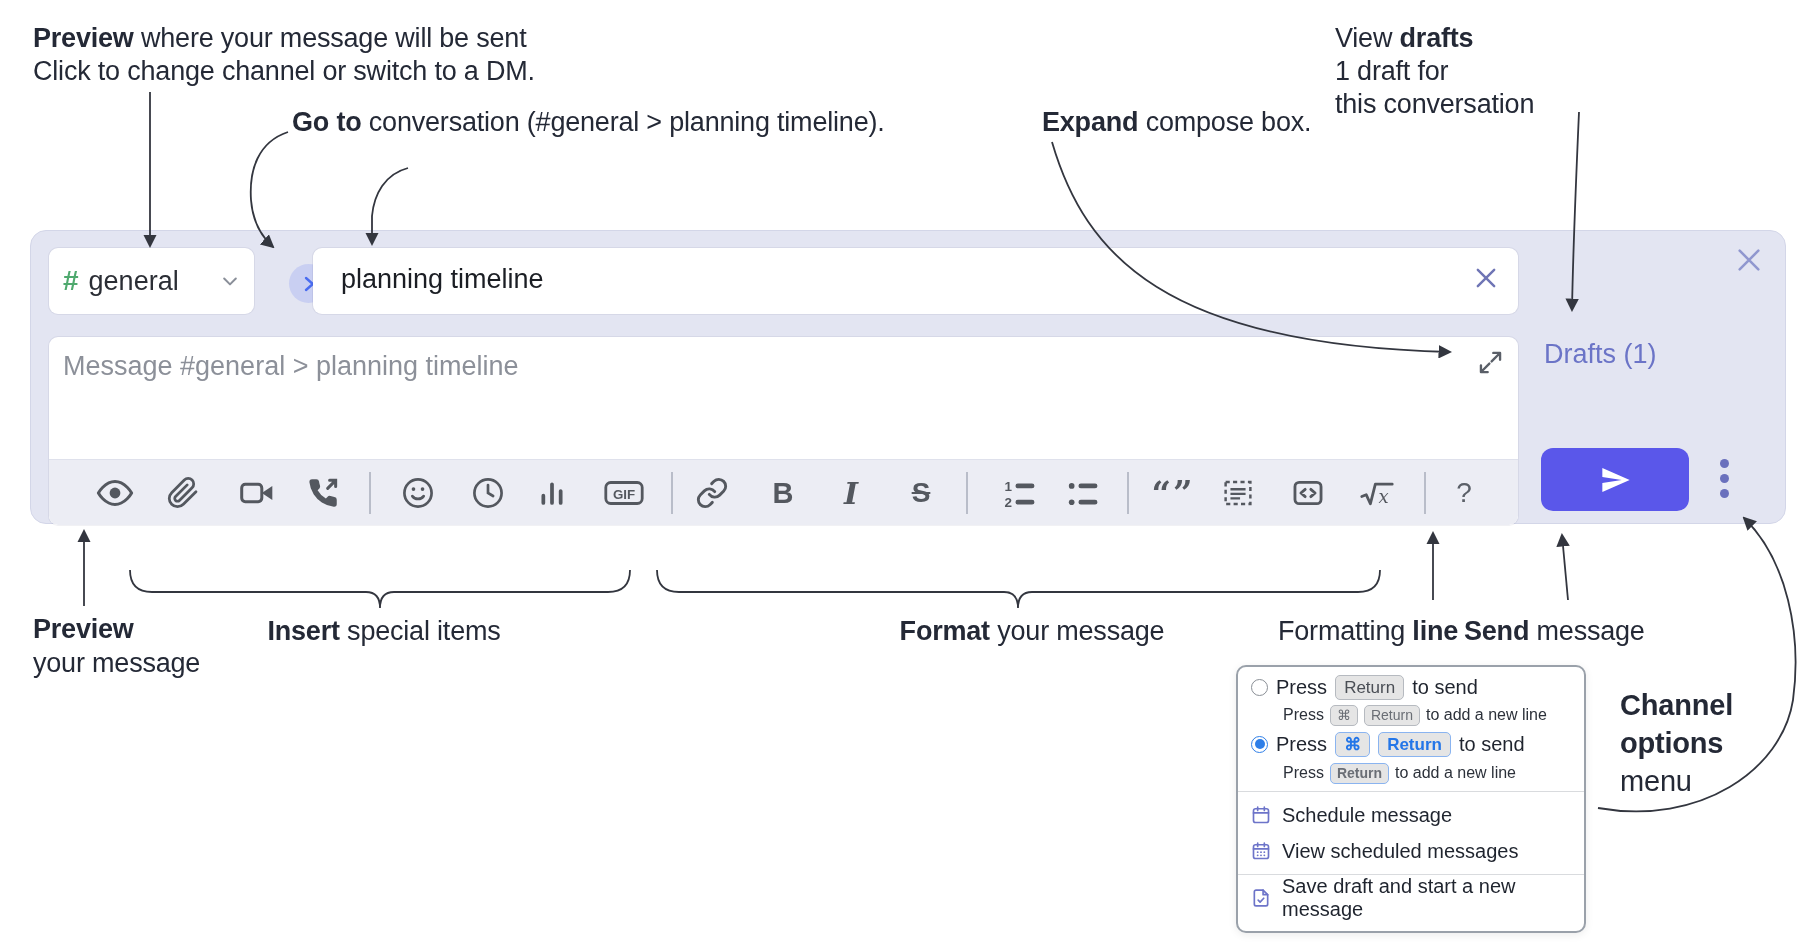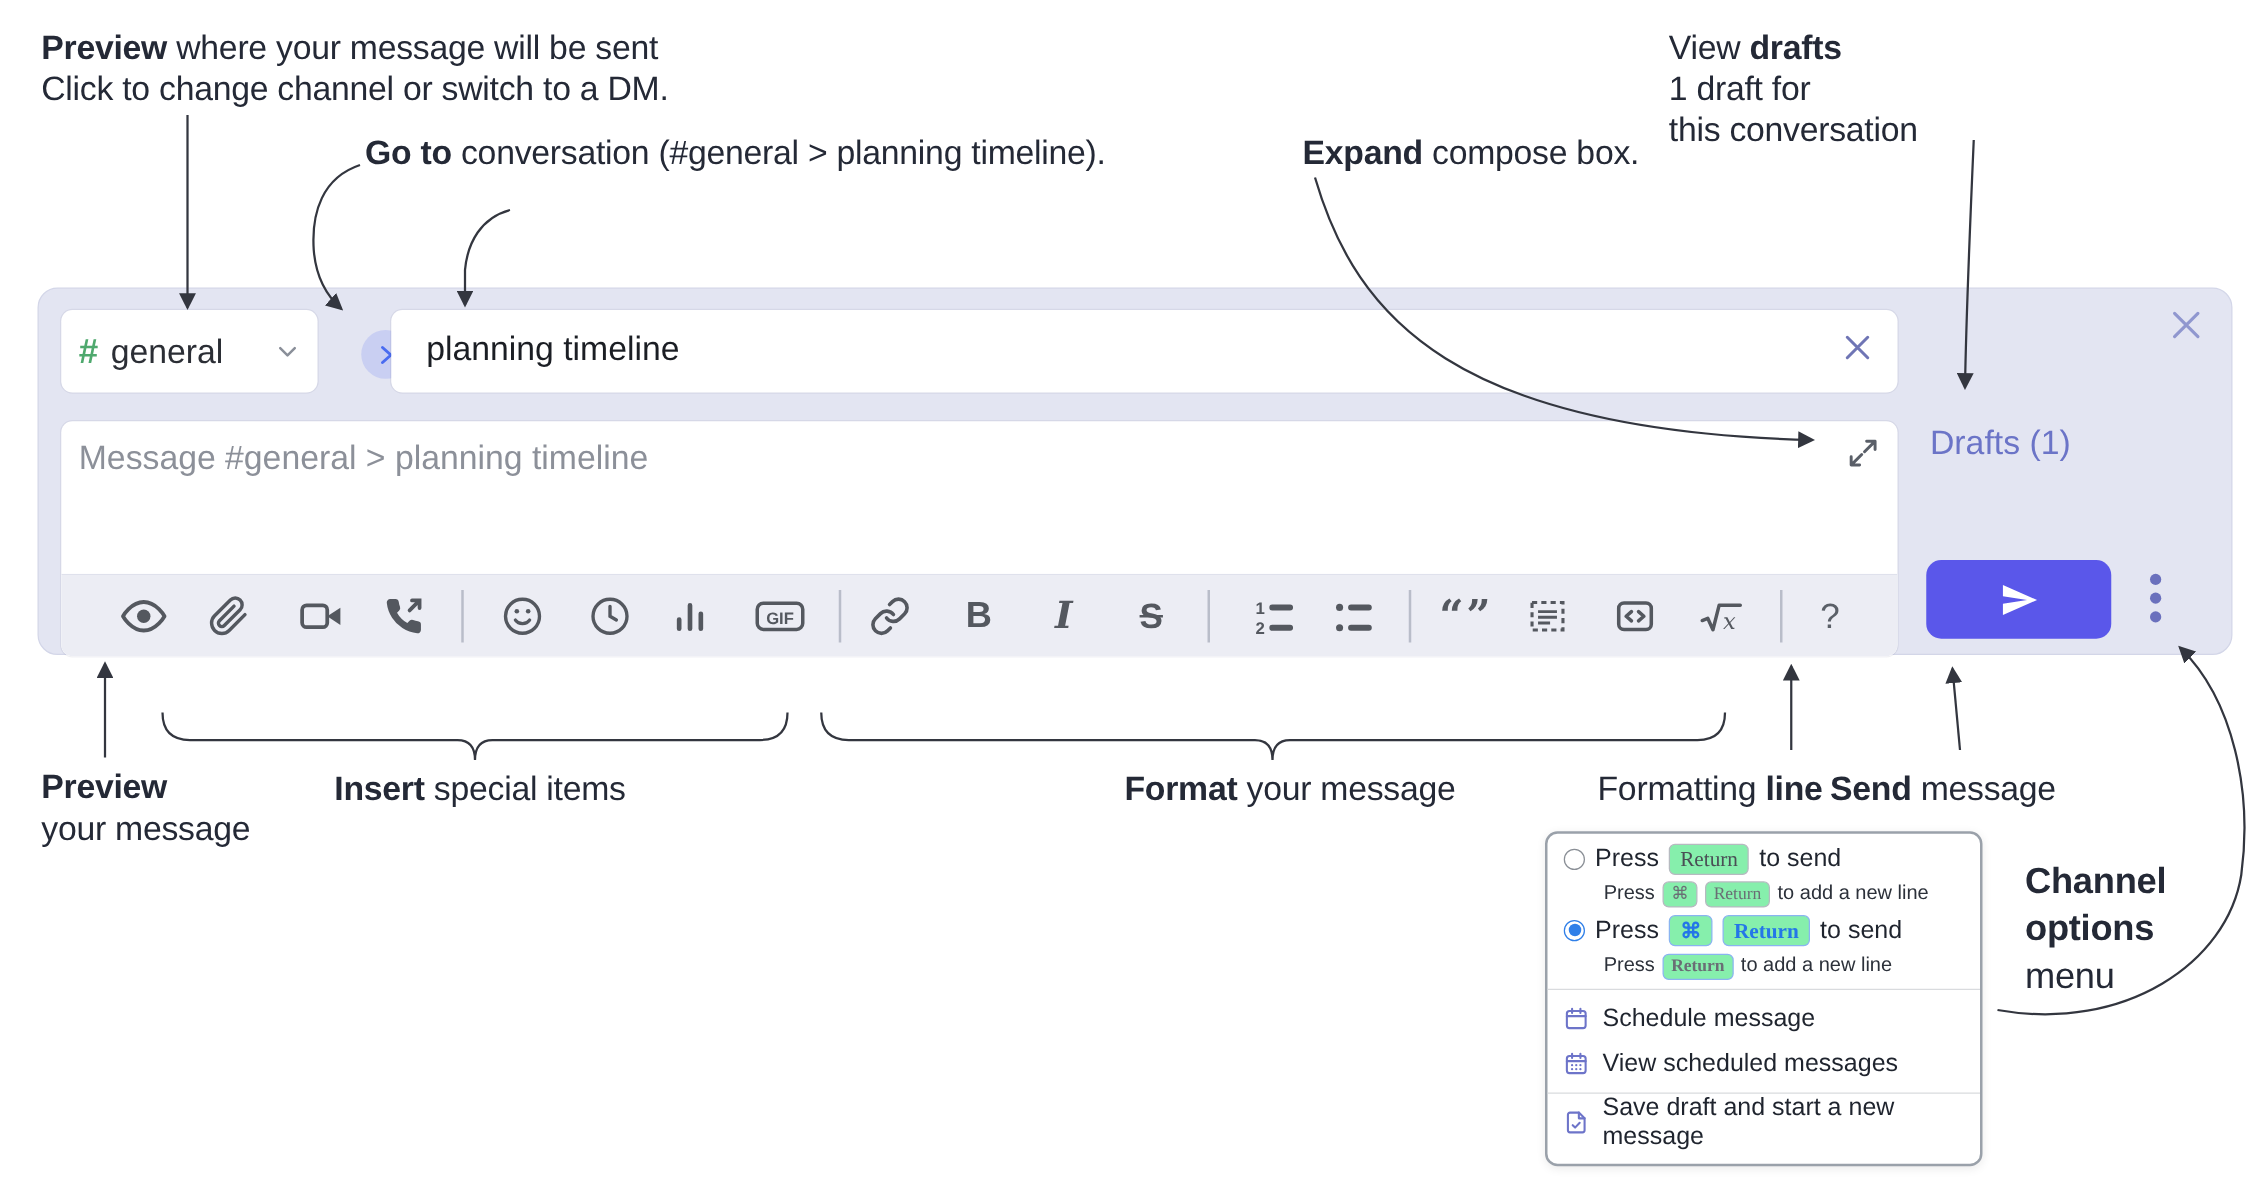--- a/index.html
+++ b/index.html
@@ -68,22 +68,22 @@
   
   .popup{position:absolute;left:1236px;top:665px;width:350px;height:268px;background:#fff;
     border:2px solid var(--popup-border);border-radius:10px;box-shadow:0 2px 8px rgba(0,0,0,.08);
     z-index:6;padding:5px 0;font-size:20px;color:#1f242e;overflow:hidden}
   .prow{display:flex;align-items:center;gap:8px;padding:0 13px;height:30px}
   .prow.sub{height:26px;font-size:16px;color:#2c313a;padding-left:45px;gap:6px}
   .prow.opt2{height:32px}
   .radio{width:17px;height:17px;border:1.6px solid #8a8f96;border-radius:50%;flex:none}
   .radio.sel{border-color:var(--radio-blue);position:relative}
   .radio.sel::after{content:"";position:absolute;inset:2.5px;background:var(--radio-blue);border-radius:50%}
-  kbd{font-family:Liberation Serif, serif;border:1px solid var(--kbd-border);border-radius:5px;
-    padding:0 8px;font-size:17px;color:var(--kbd-ink);background:#86efac;line-height:23px}
+  kbd{font-family:Liberation Sans, sans-serif;border:1px solid var(--kbd-border);border-radius:5px;
+    padding:0 8px;font-size:17px;color:var(--kbd-ink);background:#e5e5e5;line-height:23px}
   .prow.sub kbd{font-size:14px;line-height:19px;padding:0 6px;color:#6a6e75}
   kbd.blue{border-color:var(--kbd-blue-border);color:var(--kbd-blue);font-weight:700}
   .prow.sub kbd.blue{font-weight:700}
   .popup hr{border:none;border-top:1px solid #d9dbde;margin:5px 0}
   .mrow{display:flex;align-items:center;gap:11px;padding:0 13px;height:36px;cursor:pointer}
   .mrow .mic{color:var(--menu-icon-purple);display:flex}
 </style>
 </head>
 <body>
 

